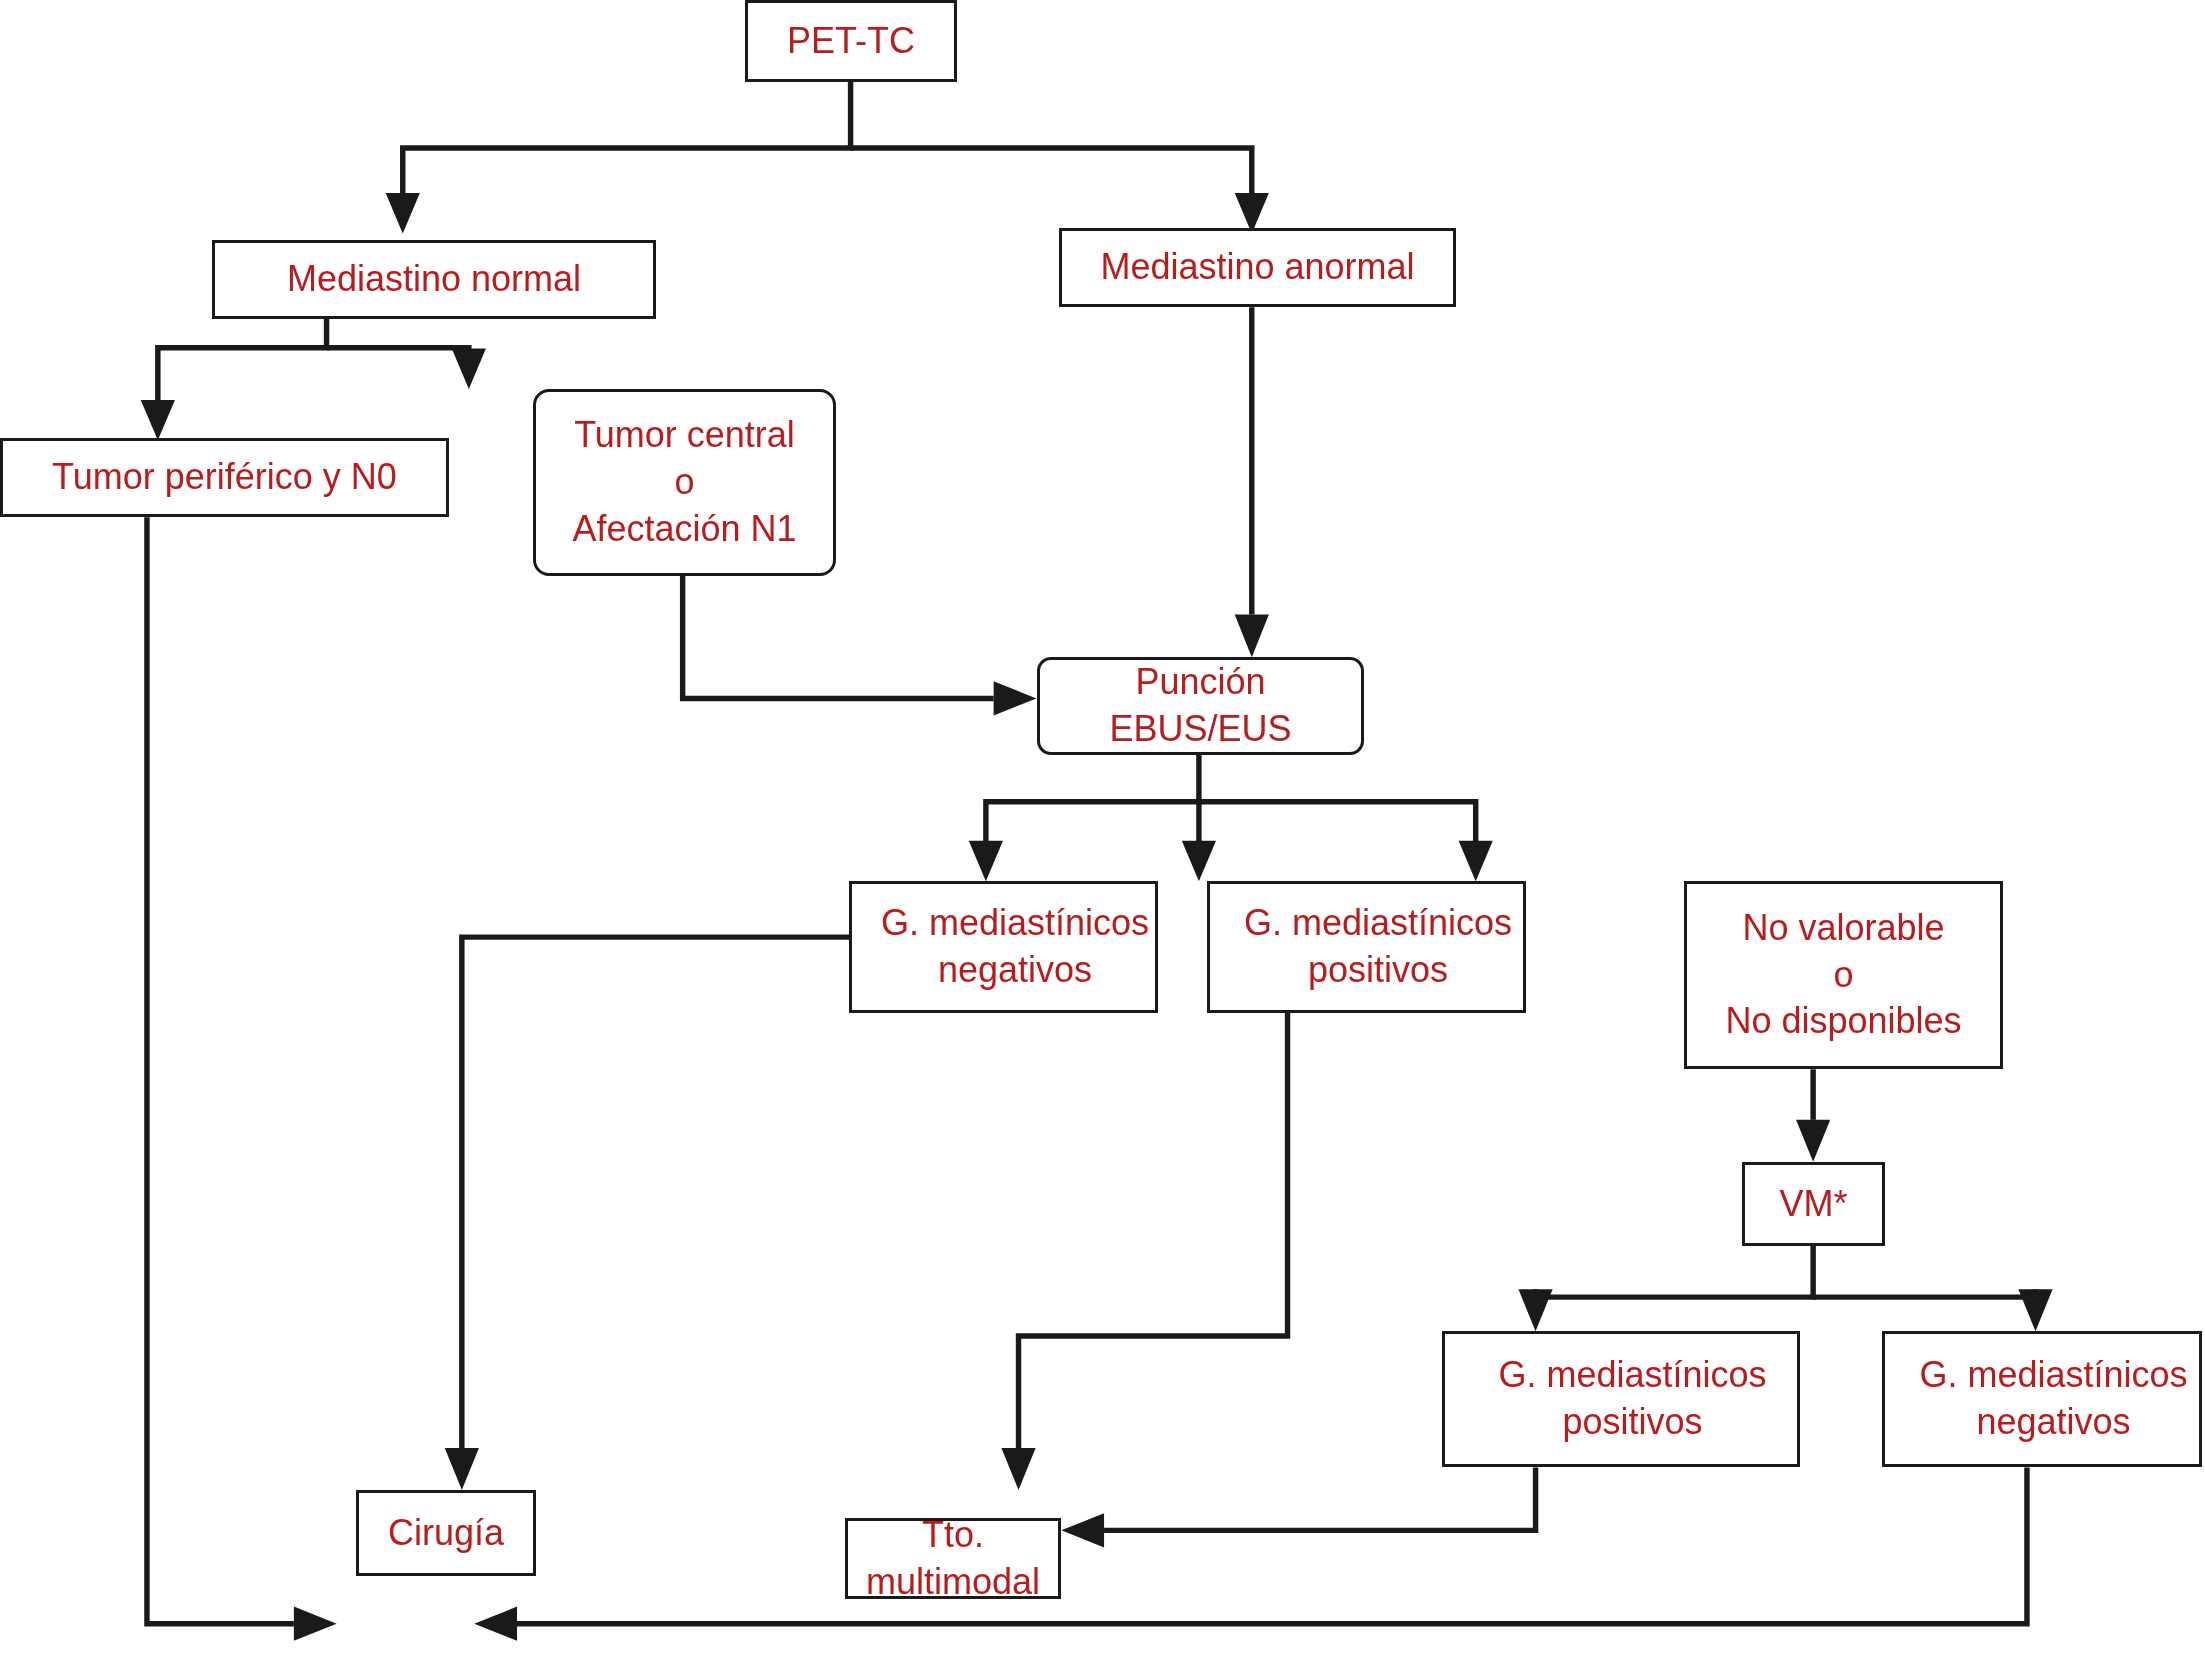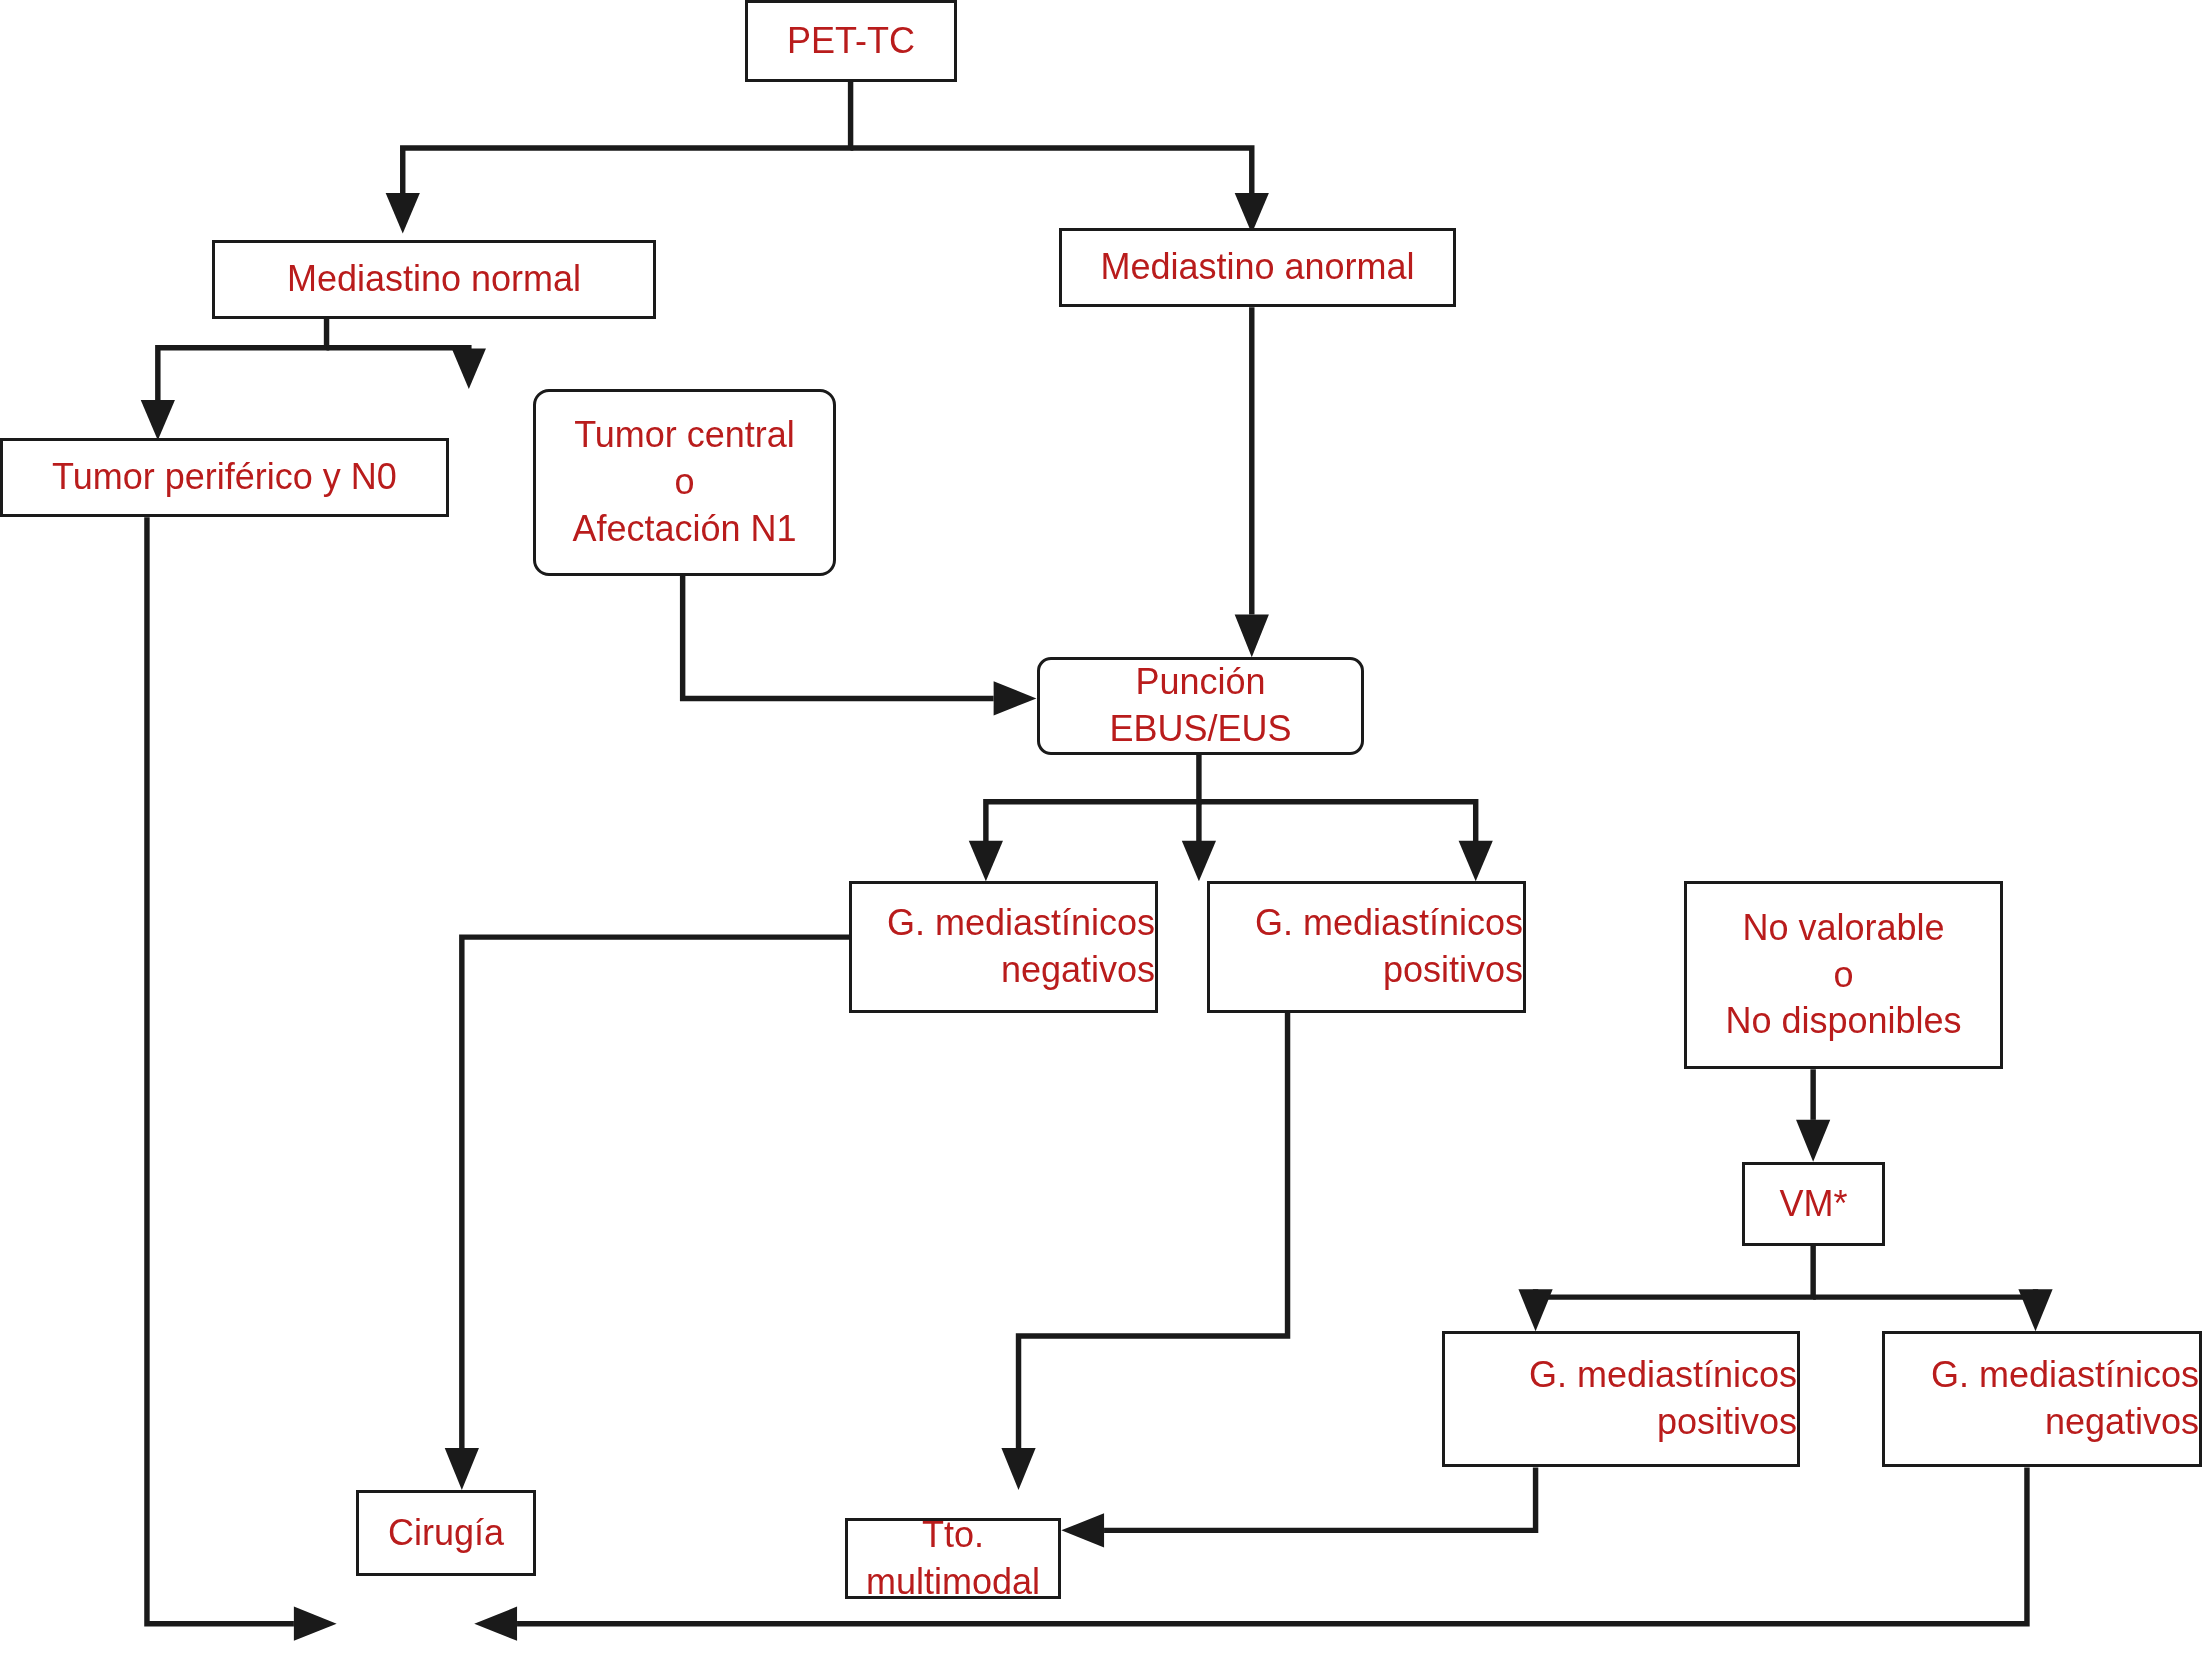--- a/index.html
+++ b/index.html
@@ -20,21 +20,21 @@
     display:flex;
     flex-direction:column;
     justify-content:center;
     font-size:36px;
     line-height:1.30;
     color:#b91c1c;
     white-space:pre-line;
     z-index:3;
   }
   .node.center{align-items:center;text-align:center;}
-  .node.left{align-items:flex-end;text-align:left;padding-left:23px;}
+  .node.left{align-items:center;text-align:left;padding-left:23px;}
   .node .line{display:block;}
   svg#wires{
     position:absolute;
     left:0;top:0;
     width:2205px;height:1669px;
     z-index:1;
     pointer-events:none;
   }
   svg#wires path, svg#wires line{
     stroke:#1a1a1a;

